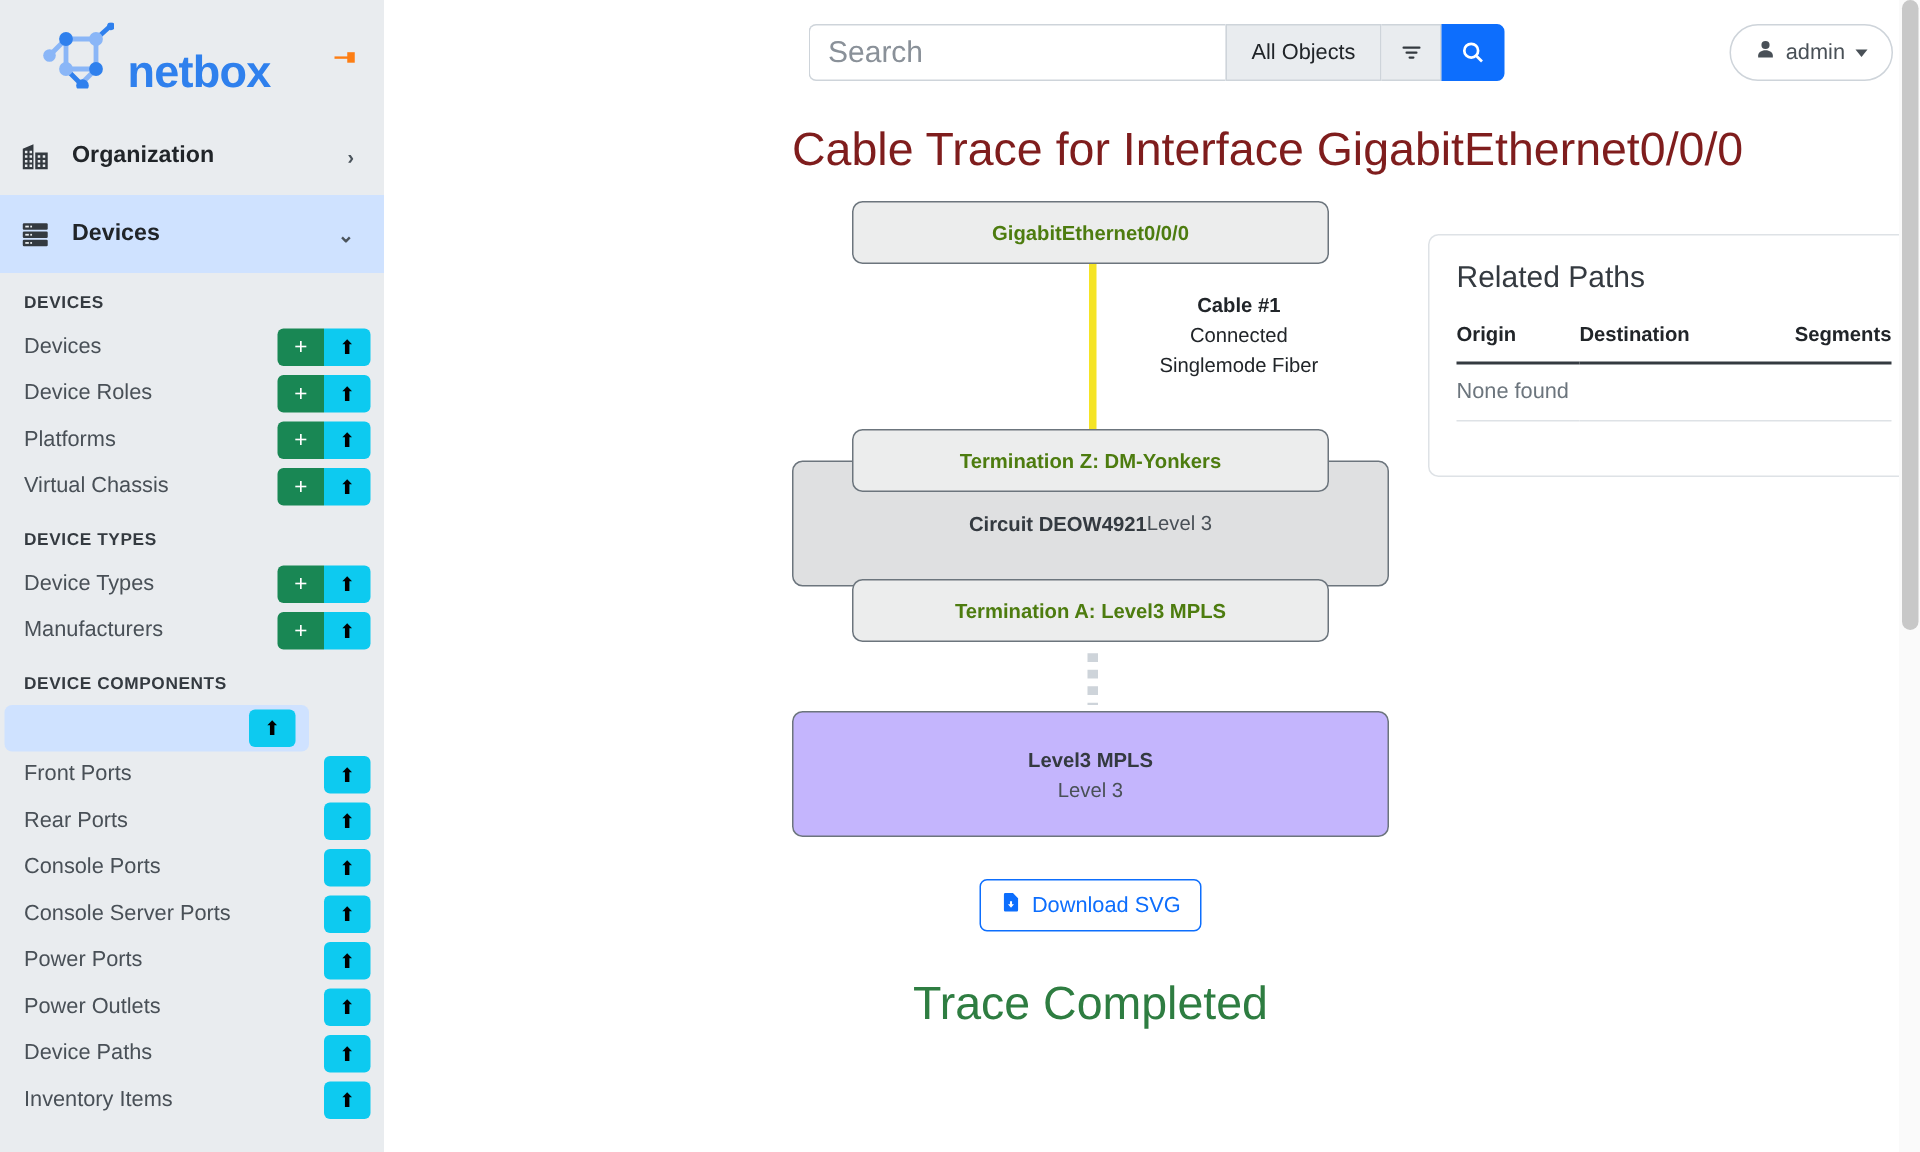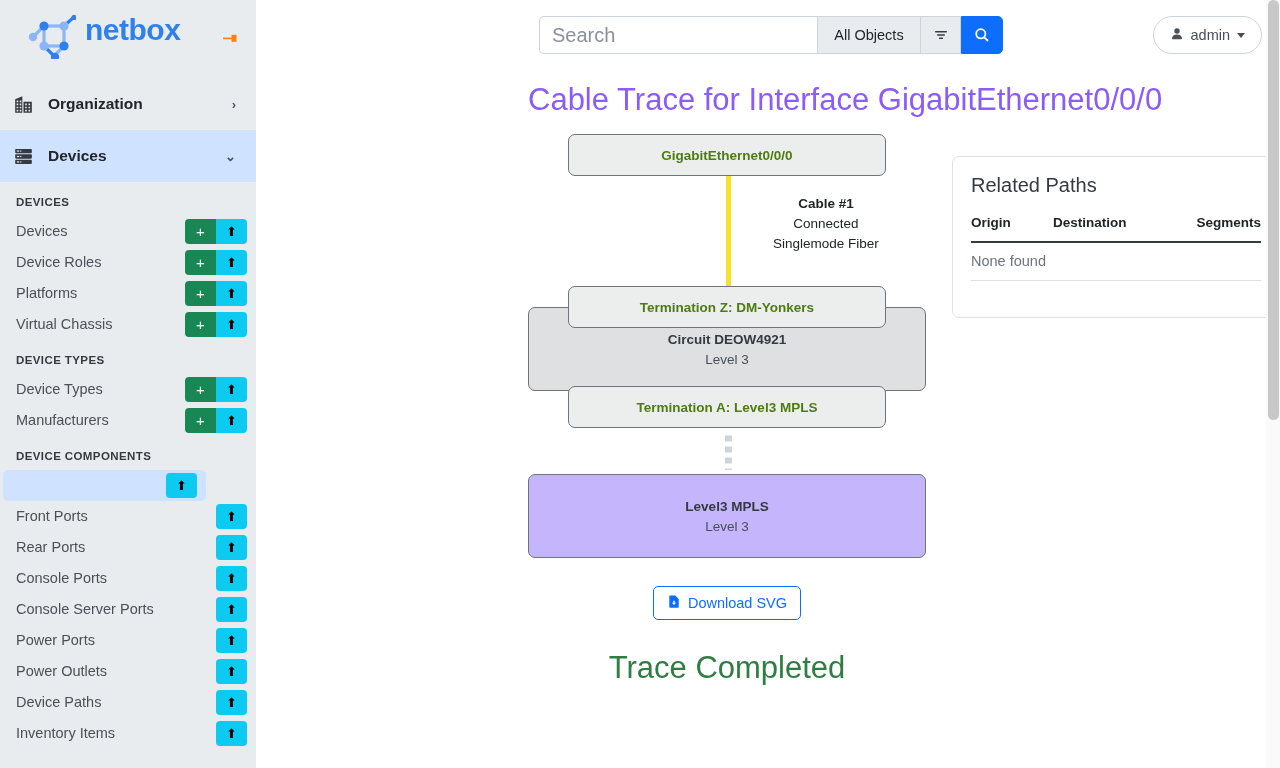--- a/index.html
+++ b/index.html
@@ -18,21 +18,21 @@
     flex: 0 0 256px;
     overflow: hidden;
     position: relative;
   }
   .brand {
     height: 78px;
     display: flex; align-items: center;
     padding: 0 18px 0 22px;
     gap: 10px;
   }
-  .brand-logo { display: flex; align-items: flex-start; gap: 9px; flex: 1; }
+  .brand-logo { display: flex; align-items: flex-end; gap: 9px; flex: 1; }
   .brand-word {
     font-size: 30px; font-weight: 700; color: #2f80ed;
     letter-spacing: -0.5px; line-height: 1;
   }
   .pin-icon { color: #fd7e14; font-size: 15px; line-height: 1; }
 
   .nav-group {
     display: flex; align-items: center;
     height: 52px; padding: 0 20px 0 14px;
     cursor: pointer;
@@ -137,21 +137,21 @@
     height: 38px; padding: 0 16px;
     border: 1px solid #ced4da;
     border-radius: 19px;
     font-size: 14.5px; color: #495057;
     cursor: pointer;
     margin-left: auto;
   }
   .caret { width:0;height:0;border-left:4.5px solid transparent;border-right:4.5px solid transparent;border-top:5.5px solid #495057; }
 
   .page-title {
-    font-size: 31px; font-weight: 400; color: #8b5cf6;
+    font-size: 31px; font-weight: 400; color: #7f1d1d;
     padding: 10px 0 0 272px;
     line-height: 1.3;
   }
 
   
   .content-row { display: flex; padding-left: 272px; padding-top: 36px; }
   .trace { position: relative; width: 400px; }
 
   .node-box {
     border-radius: 7px;
@@ -191,21 +191,21 @@
   .cable-info .c2 { font-size: 13.5px; color: #212529; line-height: 20px; }
 
   .circuit-wrap { position: relative; }
   .circuit-box {
     background: #dfe0e1;
     border: 1px solid #6c757d;
     border-radius: 7px;
     width: 398px; height: 84px;
     position: absolute; top: 21px; left: 0;
     z-index: 2;
-    display: flex; flex-direction: column; align-items: center; justify-content: center;
+    display: flex; flex-direction: row; align-items: center; justify-content: center;
   }
   .circuit-box .c1 { font-size: 13.5px; font-weight: 700; color: #343a40; line-height: 21px; }
   .circuit-box .c2 { font-size: 13.5px; color: #495057; line-height: 20px; }
   .termz { position: relative; z-index: 3; }
   .terma { position: relative; z-index: 3; margin-top: 58px; }
 
   .dot-seg { height: 46px; position: relative; }
   .dot-line {
     position: absolute; left: 197px; top: 6px;
     width: 7px; height: 36px;

